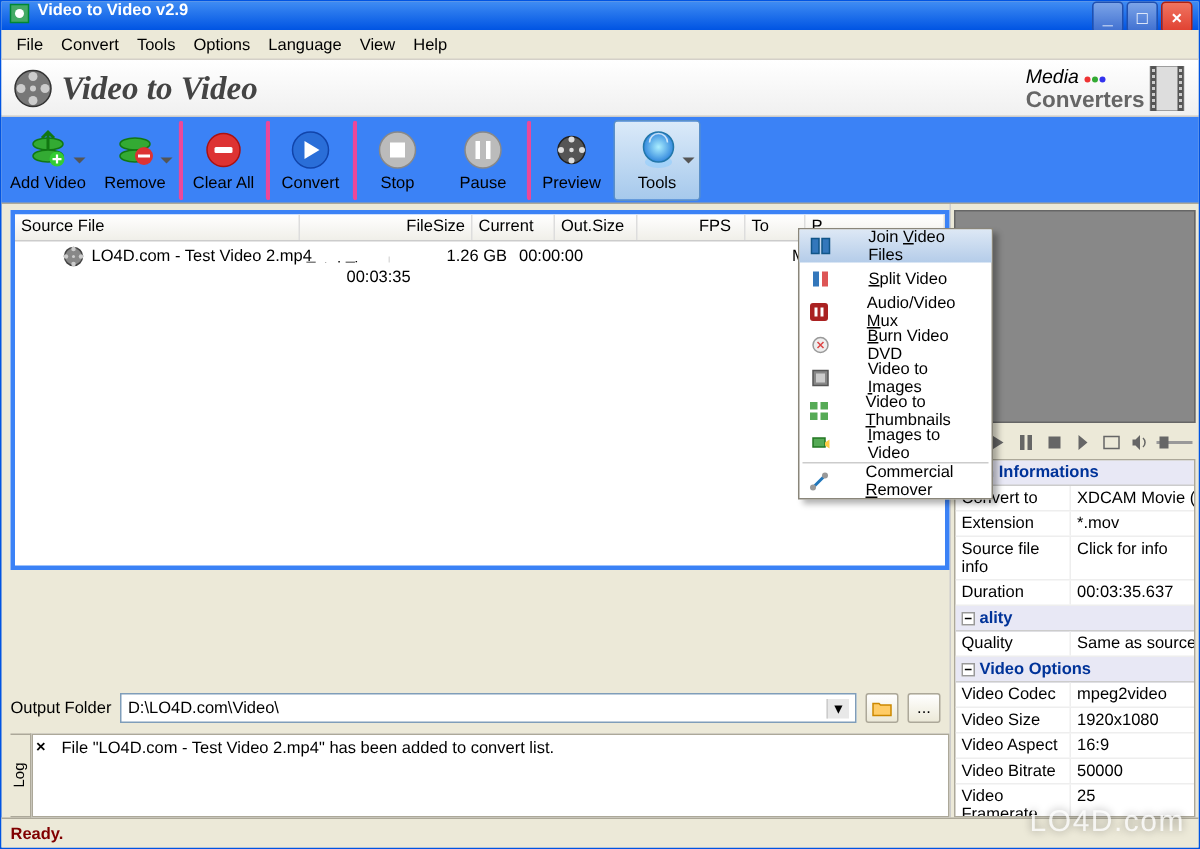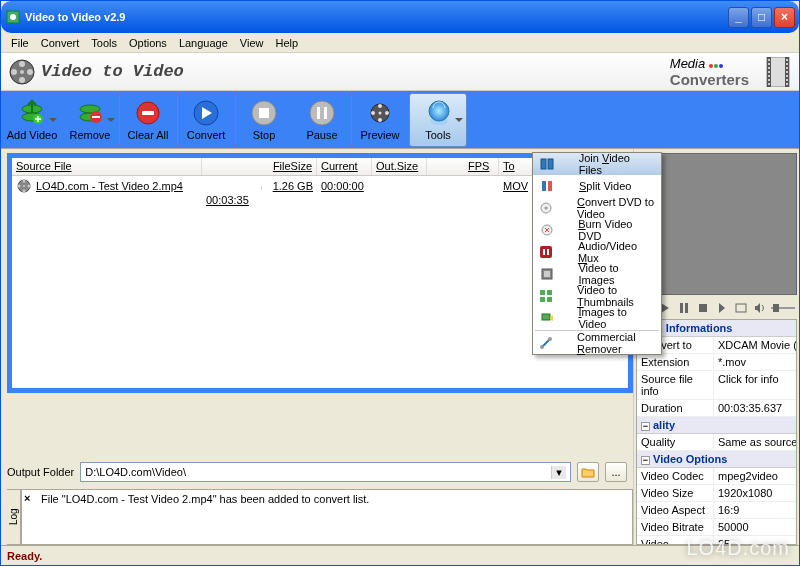--- a/index.html
+++ b/index.html
@@ -1,47 +1,47 @@
 <!DOCTYPE html>
 <html><head>
 <meta charset="utf-8">
 <style>
 * { margin: 0; padding: 0; box-sizing: border-box; font-family: Tahoma, sans-serif; font-size: 11px; }
 body { background: #ece9d8; width: 800px; height: 566px; overflow: hidden; position: relative; }
 .window { width: 800px; height: 566px; display: flex; flex-direction: column; border: 1px solid #0054e3; }
-.titlebar { height: 32px; background: linear-gradient(#3f8cf3, #0054e3); display: flex; align-items: center; padding: 0 4px; color: #fff; font-weight: bold; font-size: 12px; border-radius: 10px; }
+.titlebar { height: 19px; background: linear-gradient(#3f8cf3, #0054e3); display: flex; padding: 0 4px; color: #fff; font-weight: bold; font-size: 12px; }
 .titlebar .ticon { width: 16px; height: 16px; margin-right: 4px; display: inline-flex; align-items: center; justify-content: center; }
 .titlebar .spacer { flex: 1; }
 .winbtn { width: 21px; height: 21px; margin-left: 2px; display: flex; align-items: center; justify-content: center; border-radius: 3px; font-weight: bold; font-size: 12px; }
 .winbtn.min, .winbtn.max { background: linear-gradient(#7ba4e8, #3f6fd0); border: 1px solid #2050b0; color: #fff; }
 .winbtn.close { background: linear-gradient(#f07460, #e04030); border: 1px solid #b02010; color: #fff; }
 .menubar { height: 20px; background: #ece9d8; display: flex; align-items: center; padding: 0 4px; border-bottom: 1px solid #d4d0c8; }
 .menubar span { padding: 2px 6px; cursor: default; }
 .appheader { height: 38px; background: linear-gradient(#fff, #f0f0f0); border-bottom: 1px solid #ccc; display: flex; align-items: center; padding: 0 8px; }
 .appheader .logo-icon { width: 26px; height: 26px; margin-right: 6px; }
-.appheader .title { font-family: Liberation Mono, monospace; font-style: italic; font-size: 17px; color: #444; font-weight: bold; }
+.appheader .title { font-family: Liberation Serif, serif; font-style: italic; font-size: 22px; color: #444; font-weight: bold; }
 .appheader .spacer { flex: 1; }
-.brand { display: flex; align-items: center; gap: 16px; }
+.brand { display: flex; align-items: center; gap: 2px; }
 .brand-text .m { font-style: italic; color: #000; font-size: 13px; }
 .brand-text .c { font-weight: bold; color: #666; font-size: 15px; }
 .brand-dots span { display:inline-block; width:4px; height:4px; border-radius:50%; margin-left:1px; }
 .film-icon { width: 26px; height: 30px; }
 .toolbar { height: 58px; background: #3b82f6; border-bottom: 1px solid #aca899; display: flex; align-items: center; padding: 2px; }
 .tbtn { width: 58px; height: 54px; display: flex; flex-direction: column; align-items: center; justify-content: center; border: 1px solid transparent; border-radius: 3px; gap: 2px; position: relative; }
-.tbtn.sep { border-left: 1px solid #ec4899; }
+.tbtn.sep { border-left: 3px solid #ec4899; }
 .tbtn .ic { width: 28px; height: 28px; display: flex; align-items: center; justify-content: center; }
 .tbtn .lbl { font-size: 11px; text-align: center; }
 .tbtn.dd::after { content: ''; position: absolute; right: 3px; top: 24px; border: 4px solid transparent; border-top-color: #555; }
 .tbtn.tools-active { background: linear-gradient(#dbeaf9, #a6c9ec); border: 1px solid #5a8fc8; }
 .content { flex: 1; display: flex; min-height: 0; }
 .left { flex: 1; display: flex; flex-direction: column; min-width: 0; padding: 4px 0 0 6px; }
-.table-wrap { background: #fff; border: 5px solid #3b82f6; height: 240px; position: relative; text-decoration: underline; }
+.table-wrap { background: #fff; border: 3px solid #3b82f6; height: 240px; position: relative; }
 .th-row { display: flex; background: linear-gradient(#fff, #f0efe9); border-bottom: 1px solid #ccc; height: 18px; }
 .th { padding: 2px 4px; border-right: 1px solid #ddd; font-size: 11px; white-space: nowrap; overflow: hidden; }
-.td-row { display: flex; height: 20px; align-items: center; }
+.td-row { display: flex; height: 20px; align-items: center; padding-left: 27px; }
 .td { padding: 2px 4px; font-size: 11px; white-space: nowrap; overflow: hidden; }
 .c1 { width: 190px; } .c2 { width: 60px; margin-top: 28px; } .c3 { width: 55px; text-align: right;} .c4 { width: 55px; } .c5 { width: 55px; } .c6 { width: 35px; margin-left: 37px; } .c7 { width: 40px; } .c8 { flex:1; }
 .below-table { flex: 1; }
 .output-row { display: flex; align-items: center; height: 26px; gap: 6px; padding-right: 6px; }
 .output-row label { white-space: nowrap; }
 .output-input { flex: 1; height: 20px; border: 1px solid #7f9db9; background: #fff; padding: 0 4px; display: flex; align-items: center; }
 .output-input .dd { margin-left: auto; width: 15px; text-align: center; background: #e8e8e8; border-left: 1px solid #ccc; }
 .sbtn { width: 22px; height: 20px; border: 1px solid #aca899; background: linear-gradient(#fff,#ece9d8); border-radius: 2px; display: flex; align-items: center; justify-content: center; }
 .log-wrap { display: flex; margin-top: 4px; height: 56px; }
 .log-tab { width: 14px; display: flex; align-items: center; justify-content: center; writing-mode: vertical-lr; transform: rotate(180deg); font-size: 10px; background: #ece9d8; border: 1px solid #aca899; border-right: none; }
@@ -410,43 +410,34 @@
         <svg width="14" height="14">
           <rect x="2" y="2" width="4" height="10" fill="#37b"></rect>
           <rect x="8" y="2" width="4" height="10" fill="#d55"></rect>
         </svg>
       </span>
       <span class="dlbl"><span class="u">S</span>plit Video</span>
     </div>
     <div class="item">
       <span class="dic">
         <svg width="14" height="14">
-          <circle cx="7" cy="7" r="5" fill="#eee" stroke="#999"></circle>
-          <circle cx="7" cy="7" r="1.5" fill="#999"></circle>
-        </svg>
-      </span>
-      <span class="dlbl"><span class="u">C</span>onvert DVD to Video</span>
+          <rect x="1" y="1" width="12" height="12" rx="2" fill="#a22"></rect>
+          <path d="M4 4h2v6h-2zM8 4h2v6h-2z" fill="#fff"></path>
+        </svg>
+      </span>
+      <span class="dlbl">Audio/Video <span class="u">M</span>ux</span>
     </div>
     <div class="item">
       <span class="dic">
         <svg width="14" height="14">
           <circle cx="7" cy="7" r="5" fill="#eee" stroke="#999"></circle>
           <path d="M5 5l4 4M9 5l-4 4" stroke="#d44"></path>
         </svg>
       </span>
       <span class="dlbl"><span class="u">B</span>urn Video DVD</span>
-    </div>
-    <div class="item">
-      <span class="dic">
-        <svg width="14" height="14">
-          <rect x="1" y="1" width="12" height="12" rx="2" fill="#a22"></rect>
-          <path d="M4 4h2v6h-2zM8 4h2v6h-2z" fill="#fff"></path>
-        </svg>
-      </span>
-      <span class="dlbl">Audio/Video <span class="u">M</span>ux</span>
     </div>
     <div class="item">
       <span class="dic">
         <svg width="14" height="14">
           <rect x="2" y="2" width="10" height="10" fill="#888" stroke="#555"></rect>
           <rect x="4" y="4" width="6" height="6" fill="#ccc"></rect>
         </svg>
       </span>
       <span class="dlbl">Video to <span class="u">I</span>mages</span>
     </div>

